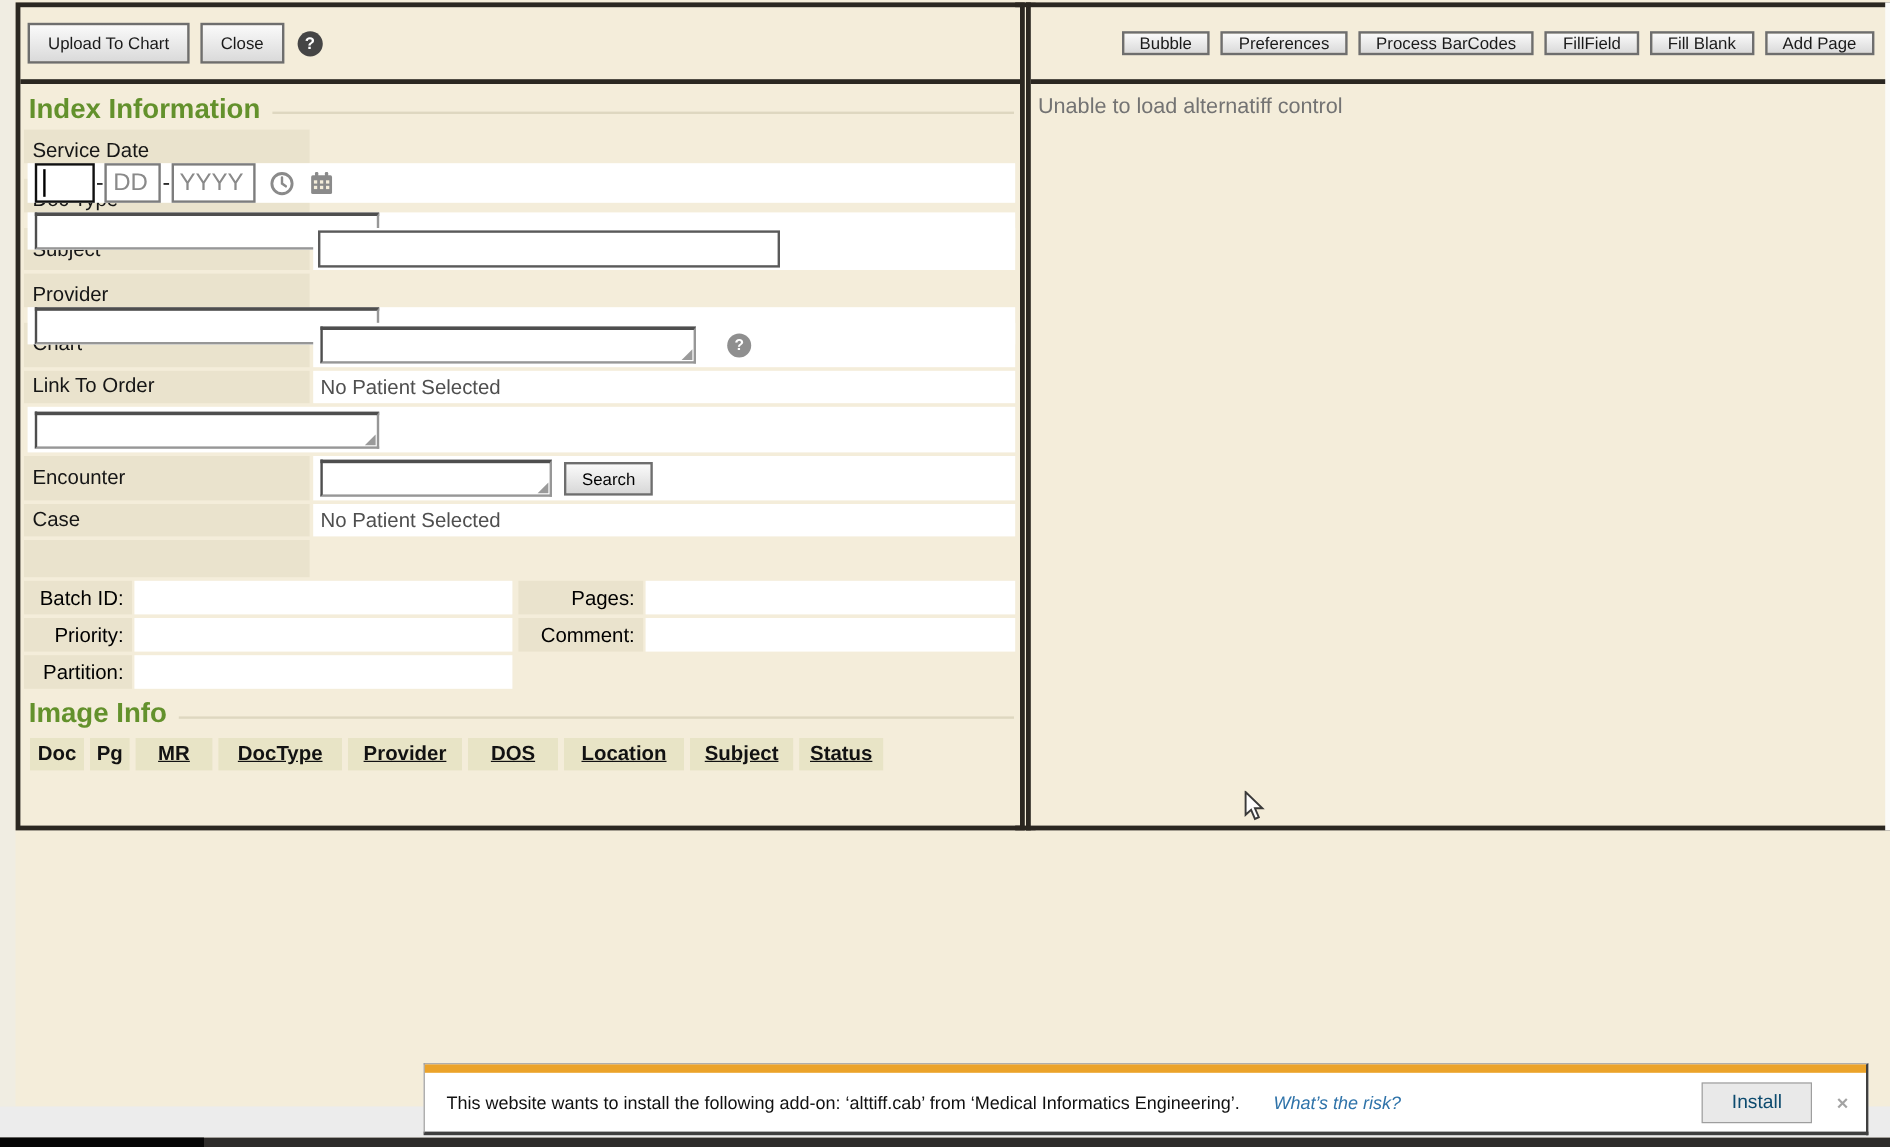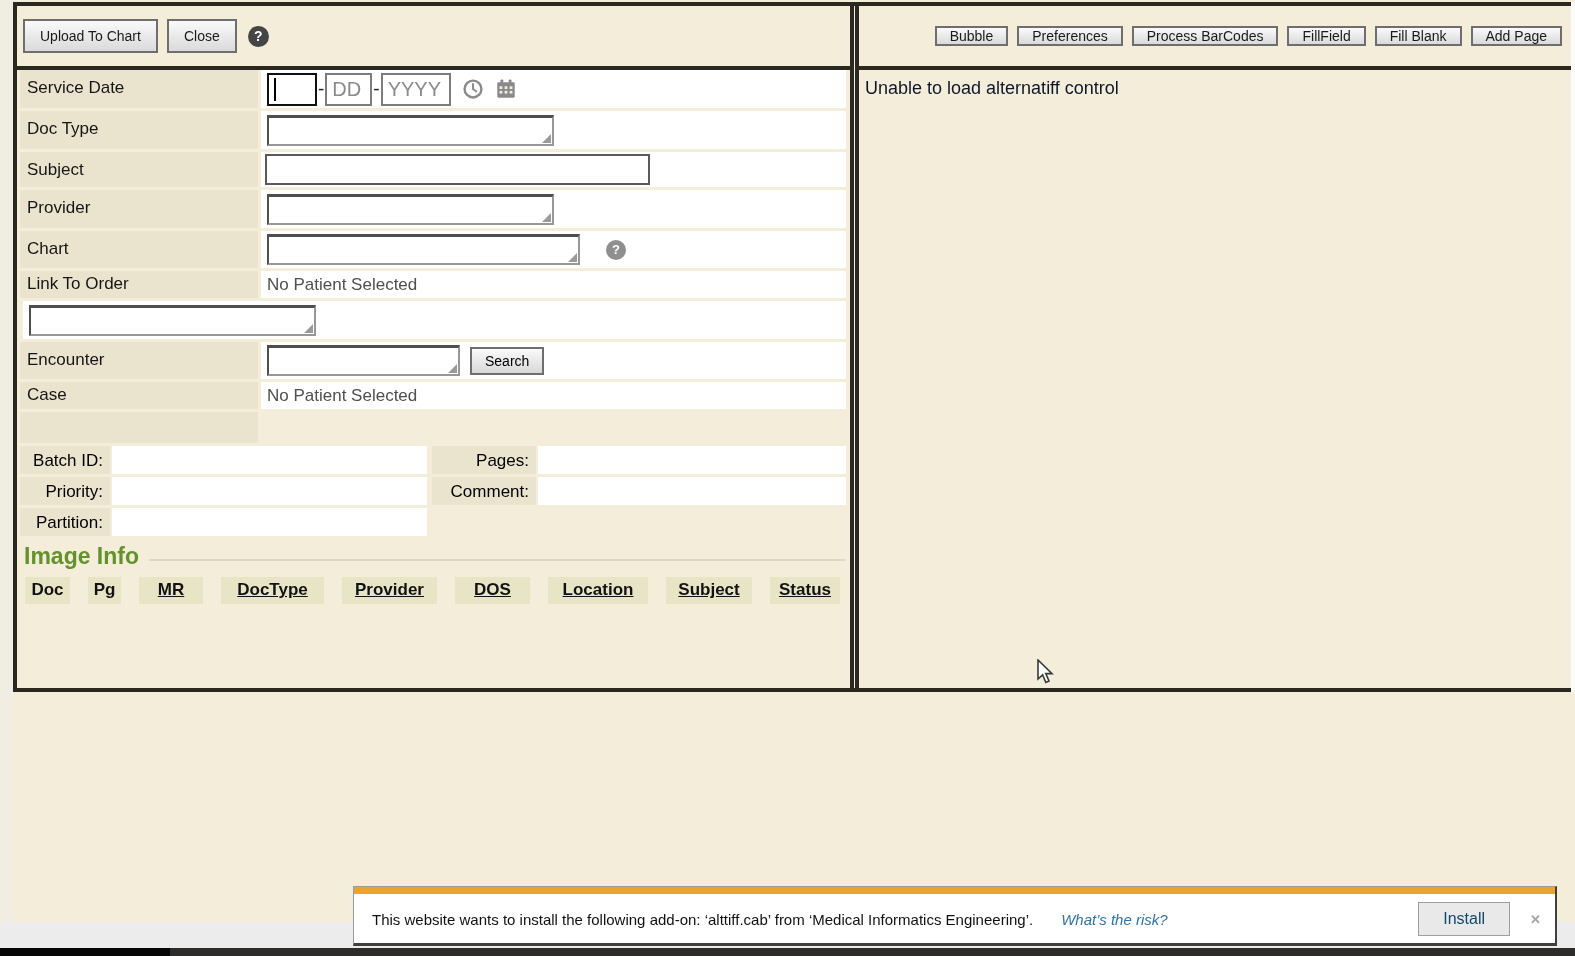--- a/index.html
+++ b/index.html
@@ -44,21 +44,21 @@
 
   
   .sect { display:flex; align-items:center; margin:7px 5px 4px 3px; }
   .sect .txt { color:#63912c; font-size:23px; font-weight:bold; padding-left:4px; white-space:nowrap; }
   .sect .rule { flex:1; height:2px; background:#ded7c0; margin-left:10px; margin-top:6px; }
 
   .form { margin:0 4px 0 3px; }
   .irow { display:flex; margin-bottom:3px; }
   .irow .lbl { width:238px; background:#eae3cd; font-size:17px; color:#161616; padding:8px 0 0 7px; flex:none; }
   .irow .fld { flex:1; background:#fff; margin-left:3px; display:flex; align-items:center; padding-left:4px; position:relative; }
-  .r38 { height:38px; } .r37 { height:37px; } .r35 { height:35px; }
+  .r38 { height:38px;flex-direction:column; } .r37 { height:37px; } .r35 { height:35px; }
   .r31 { height:31px; } .r27 { height:27px; }
   .r27 .lbl, .r31 .lbl { padding-top:3px; }
 
   .combo {
     width:287px; height:31px; background:#fff;
     border:2px solid; border-color:#4e4e4e #979797 #979797 #4e4e4e;
     border-top-width:3px; position:relative; margin-left:2px;
   }
   .combo::after {
     content:""; position:absolute; right:1px; bottom:1px;
@@ -108,31 +108,31 @@
   .batch { margin:0 4px 0 3px; font-size:17px; }
   .brow { display:flex; margin-bottom:3px; height:28px; }
   .blbl { background:#eae3cd; text-align:right; padding:5px 7px 0 0; flex:none; }
   .blbl-a { width:90px; }
   .blbl-b { width:104px; margin-left:5px; }
   .bfld { background:#fff; margin-left:2px; flex:none; }
   .bfld-a { width:315px; }
   .bfld-b { flex:1; }
 
   
-  .thead { display:flex; gap:18px; margin:7px 4px 0 8px; }
+  .thead { display:flex; gap:5px; margin:7px 4px 0 8px; }
   .th {
     background:#e8e4c6; font-weight:bold; font-size:17px; color:#121212;
     text-align:center; padding:3px 0 4px 0; text-decoration:underline; flex:none;
   }
   .th.nou { text-decoration:none; }
   .c0{width:45px;} .c1{width:33px;} .c2{width:64px;} .c3{width:103px;} .c4{width:95px;}
   .c5{width:75px;} .c6{width:100px;} .c7{width:86px;} .c8{width:70px;}
 
   
-  .viewer-msg { font-size:18px; color:#0f172a; padding:8px 0 0 6px; }
+  .viewer-msg { font-size:18px; color:#737373; padding:8px 0 0 6px; }
 
   
   .status-strip { position:absolute; left:0; top:922px; width:1575px; height:26px; background:#ececec; }
   .taskbar-strip { position:absolute; left:0; top:948px; width:1575px; height:8px; background:#2e2c2a; }
   .taskbar-dark-seg { position:absolute; left:0; top:948px; width:170px; height:8px; background:#060606; }
 
   
   .notifbar {
     position:absolute; left:353px; top:886px; width:1204px; height:60px;
     background:#fff; border:1px solid #9b9b9b;
@@ -157,20 +157,24 @@
 
 <div class="left-margin-strip"></div>
 
 <div class="panel panel-left">
   <div class="panel-head">
     <button class="btn btn-big">Upload To Chart</button>
     <button class="btn btn-big">Close</button>
     <div class="help-badge">?</div>
   </div>
 
+  <div class="sect">
+    <span class="txt">Index Information</span>
+    <span class="rule"></span>
+  </div>
 
   <div class="form">
 
     <div class="irow r38">
       <div class="lbl">Service Date</div>
       <div class="fld">
         <span class="mm-wrap">
           <input class="din din-mm" value="" style="">
           <span class="caret"></span>
         </span>

